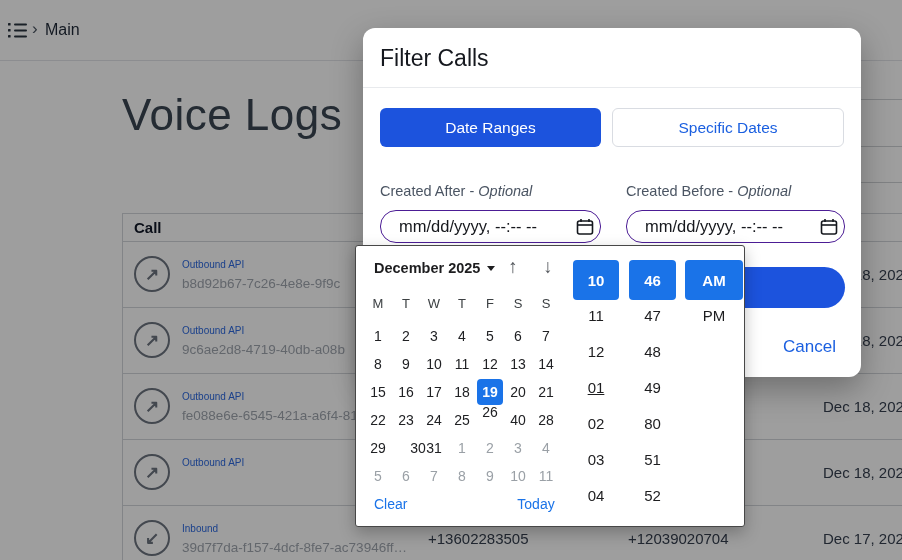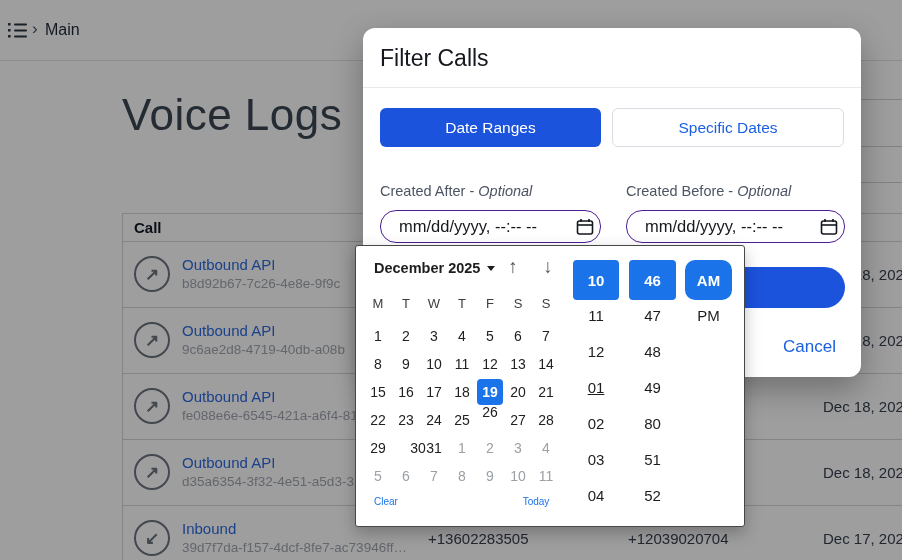--- a/index.html
+++ b/index.html
@@ -20,21 +20,21 @@
           border:1px solid #d2d5da;box-sizing:border-box;background:#fff;}
   .thead{position:relative;height:27px;border-bottom:1px solid #d2d5da;}
   .th{position:absolute;top:5px;font-size:15px;font-weight:700;color:#111827;}
   .th.call{left:11px;}
   .th.date{left:698px;}
   .trow{position:relative;height:65px;border-bottom:1px solid #d2d5da;background:#fff;}
   .dirIcon{position:absolute;left:11px;top:14px;width:36px;height:36px;border:2px solid #6d7480;
            border-radius:50%;box-sizing:border-box;display:flex;align-items:center;justify-content:center;
            color:#6d7480;font-size:17px;font-weight:600;}
   .callmeta{position:absolute;left:59px;top:13px;}
-  .ctype{font-size:15px;font-weight:500;color:var(--link,#2e6ae0);line-height:20px;}
+  .ctype{font-size:10px;font-weight:500;color:var(--link,#2e6ae0);line-height:20px;}
   .cid{font-size:13.5px;color:#a0a6af;line-height:17px;white-space:nowrap;}
   .cell{position:absolute;top:0;height:65px;line-height:65px;font-size:15px;color:#374151;white-space:nowrap;}
   .cell.from{left:305px;}
   .cell.to{left:505px;}
   .cell.date{left:700px;}
 
   
   .overlay{position:absolute;inset:0;background:rgba(0,0,0,.38);z-index:10;}
 
   
@@ -70,26 +70,26 @@
                   border-left:4px solid transparent;border-right:4px solid transparent;border-top:5px solid #1d1d1f;}
   .navarrow{position:absolute;top:9px;width:24px;height:24px;font-size:19px;color:#55595e;
             text-align:center;line-height:24px;cursor:pointer;}
   .navarrow.up{left:145px;} .navarrow.down{left:180px;}
   .wcell{position:absolute;top:50px;width:28px;height:18px;text-align:center;font-size:13px;color:#3c4043;}
   .dcell{position:absolute;width:28px;height:28px;text-align:center;line-height:28px;font-size:14px;
          color:#202124;cursor:pointer;}
   .dcell.muted{color:#9aa0a6;}
   .dsel{display:inline-block;width:26px;height:26px;line-height:26px;border-radius:4px;
         background:var(--picker,#1a73e8);color:#fff;font-weight:600;}
-  .pk-link{position:absolute;top:250px;font-size:10px;color:var(--picker,#1a73e8);cursor:pointer;}
+  .pk-link{position:absolute;top:250px;font-size:14px;color:var(--picker,#1a73e8);cursor:pointer;}
   .pk-link.clear{left:18px;} .pk-link.today{left:160px;width:40px;text-align:center;}
   .tsel{position:absolute;top:14px;height:40px;border-radius:4px;background:var(--picker,#1a73e8);
         color:#fff;font-weight:700;font-size:15px;display:flex;align-items:center;justify-content:center;cursor:pointer;}
   .titem{position:absolute;height:36px;line-height:36px;text-align:center;font-size:15px;color:#1d1d1f;cursor:pointer;}
-  .colh{left:217px;width:46px;} .colm{left:273px;width:47px;} .cola{left:329px;width:47px;border-radius:10px;}
+  .colh{left:217px;width:46px;} .colm{left:273px;width:47px;} .cola{left:329px;width:58px;}
 </style>
 </head>
 <body>
 
 <div class="stage" style="--accent: #1c53dd; --picker: #1a73e8; --link: #2e6ae0; --mlink: #1a5fe0;">
 
   <div class="topbar">
     <span class="crumb-icon">
       <svg width="20" height="17" viewBox="0 0 20 17">
         <g fill="#2a3440">
@@ -139,21 +139,20 @@
           <div class="callmeta">
             <div class="ctype">Outbound API</div>
             <div class="cid">fe088e6e-6545-421a-a6f4-81</div>
           </div>
           <div class="cell date">Dec 18, 2025</div>
         </div>
         <div class="trow">
           <div class="dirIcon">↗</div>
           <div class="callmeta">
             <div class="ctype">Outbound API</div>
-            <div class="cid">d35a6354-3f32-4e51-a5d3-3</div>
           </div>
           <div class="cell date">Dec 18, 2025</div>
         </div>
         <div class="trow">
           <div class="dirIcon">↙</div>
           <div class="callmeta">
             <div class="ctype">Inbound</div>
             <div class="cid">39d7f7da-f157-4dcf-8fe7-ac73946ff…</div>
           </div>
           <div class="cell from">+13602283505</div>
@@ -241,21 +240,21 @@
         <div class="dcell" style="left: 64px; top: 132px;">17</div>
         <div class="dcell" style="left: 92px; top: 132px;">18</div>
         <div class="dcell" style="left: 120px; top: 132px;"><span class="dsel">19</span></div>
         <div class="dcell" style="left: 148px; top: 132px;">20</div>
         <div class="dcell" style="left: 176px; top: 132px;">21</div>
         <div class="dcell" style="left: 8px; top: 160px;">22</div>
         <div class="dcell" style="left: 36px; top: 160px;">23</div>
         <div class="dcell" style="left: 64px; top: 160px;">24</div>
         <div class="dcell" style="left: 92px; top: 160px;">25</div>
         <div class="dcell" style="left: 120px; top: 152px;">26</div>
-        <div class="dcell" style="left: 148px; top: 160px;">27</div>
+        <div class="dcell" style="left: 148px; top: 160px;">40</div>
         <div class="dcell" style="left: 176px; top: 160px;">28</div>
         <div class="dcell" style="left: 8px; top: 188px;">29</div>
         <div class="dcell" style="left: 36px; top: 188px; margin-left: 12px;">30</div>
         <div class="dcell" style="left: 64px; top: 188px;">31</div>
         <div class="dcell muted" style="left: 92px; top: 188px;">1</div>
         <div class="dcell muted" style="left: 120px; top: 188px;">2</div>
         <div class="dcell muted" style="left: 148px; top: 188px;">3</div>
         <div class="dcell muted" style="left: 176px; top: 188px;">4</div>
         <div class="dcell muted" style="left: 8px; top: 216px;">5</div>
         <div class="dcell muted" style="left: 36px; top: 216px;">6</div>

